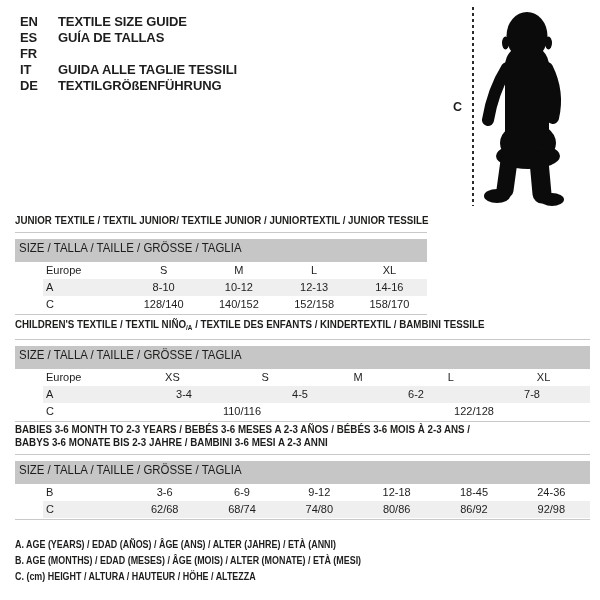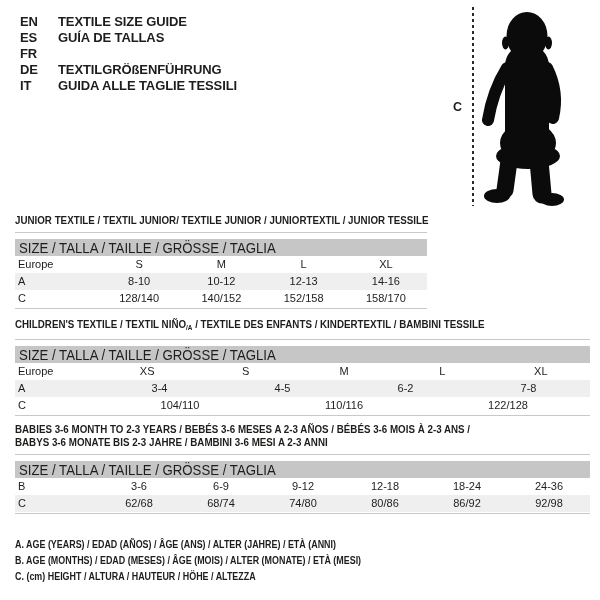--- a/index.html
+++ b/index.html
@@ -24,24 +24,24 @@
   .sec-junior{top:214px;width:412px;}
   .sec-children{top:318px;width:575px;}
   .sec-babies{top:423px;width:575px;}
   .sec-title{font-size:11.5px;font-weight:bold;line-height:13px;white-space:nowrap;
              transform:scaleX(0.85);transform-origin:0 50%;}
   .sec-title .title-line{display:block;}
   .sub-part{font-size:7.5px;vertical-align:-2px;}
 
   .tbl{margin-top:5px;border-top:1px solid #c9c9c9;border-bottom:1px solid #c9c9c9;
        padding-top:6px;padding-bottom:1px;}
-  .size-bar{height:17px;background:#c6c6c6;font-size:15px;line-height:17px;
+  .size-bar{height:23px;background:#c6c6c6;font-size:13px;line-height:17px;
             padding-left:4px;overflow:hidden;white-space:nowrap;}
   .size-bar span{display:inline-block;transform:scaleX(0.88);transform-origin:0 50%;}
-  .trow{display:flex;height:17px;line-height:17px;font-size:11px;}
+  .trow{display:flex;height:17px;line-height:17px;font-size:11px;margin-left:28px;}
   .trow.striped{background:#efefef;}
   .tlabel{width:80px;padding-left:3px;}
   .tcell{flex:1;text-align:center;white-space:nowrap;}
 
   
   .notes{position:absolute;left:15px;top:536px;font-size:10.5px;font-weight:bold;
          line-height:16px;transform:scaleX(0.85);transform-origin:0 0;}
   .note-line{display:block;white-space:nowrap;}
 </style>
 </head>
@@ -53,26 +53,26 @@
     <span class="lang-name">TEXTILE SIZE GUIDE</span>
   </div>
   <div class="lang-row">
     <span class="lang-code">ES</span>
     <span class="lang-name">GUÍA DE TALLAS</span>
   </div>
   <div class="lang-row">
     <span class="lang-code">FR</span>
   </div>
   <div class="lang-row">
+    <span class="lang-code">IT</span>
+    <span class="lang-name">GUIDA ALLE TAGLIE TESSILI</span>
+  </div>
+  <div class="lang-row">
     <span class="lang-code">DE</span>
     <span class="lang-name">TEXTILGRÖßENFÜHRUNG</span>
-  </div>
-  <div class="lang-row">
-    <span class="lang-code">IT</span>
-    <span class="lang-name">GUIDA ALLE TAGLIE TESSILI</span>
   </div>
 </div>
 
 <span class="c-label">C</span>
 <div class="measure-line"></div>
 <svg class="baby-svg" width="90" height="202" viewBox="0 0 90 200" xmlns="http://www.w3.org/2000/svg">
   <g fill="#0b0b0b" stroke="#0b0b0b">
 
     <ellipse cx="23.5" cy="37" rx="3.5" ry="6.5" stroke="none"></ellipse>
     <ellipse cx="66.5" cy="37" rx="3.5" ry="6.5" stroke="none"></ellipse>
@@ -145,21 +145,20 @@
     </div>
     <div class="trow striped">
       <span class="tlabel">A</span>
       <span class="tcell">3-4</span>
       <span class="tcell">4-5</span>
       <span class="tcell">6-2</span>
       <span class="tcell">7-8</span>
     </div>
     <div class="trow">
       <span class="tlabel">C</span>
-      <span class="tcell">104/110</span>
       <span class="tcell">110/116</span>
       <span class="tcell">122/128</span>
     </div>
   </div>
 </div>
 
 <div class="section sec-babies">
   <div class="sec-title">
     <span class="title-line">BABIES 3-6 MONTH TO 2-3 YEARS / BEBÉS 3-6 MESES A 2-3 AÑOS / BÉBÉS 3-6 MOIS À 2-3 ANS /</span>
     <span class="title-line">BABYS 3-6 MONATE BIS 2-3 JAHRE / BAMBINI 3-6 MESI A 2-3 ANNI</span>
@@ -167,21 +166,21 @@
   <div class="tbl">
     <div class="size-bar">
       <span>SIZE / TALLA / TAILLE / GRÖSSE / TAGLIA</span>
     </div>
     <div class="trow">
       <span class="tlabel">B</span>
       <span class="tcell">3-6</span>
       <span class="tcell">6-9</span>
       <span class="tcell">9-12</span>
       <span class="tcell">12-18</span>
-      <span class="tcell">18-24</span>
+      <span class="tcell">18-45</span>
       <span class="tcell">24-36</span>
     </div>
     <div class="trow striped">
       <span class="tlabel">C</span>
       <span class="tcell">62/68</span>
       <span class="tcell">68/74</span>
       <span class="tcell">74/80</span>
       <span class="tcell">80/86</span>
       <span class="tcell">86/92</span>
       <span class="tcell">92/98</span>

